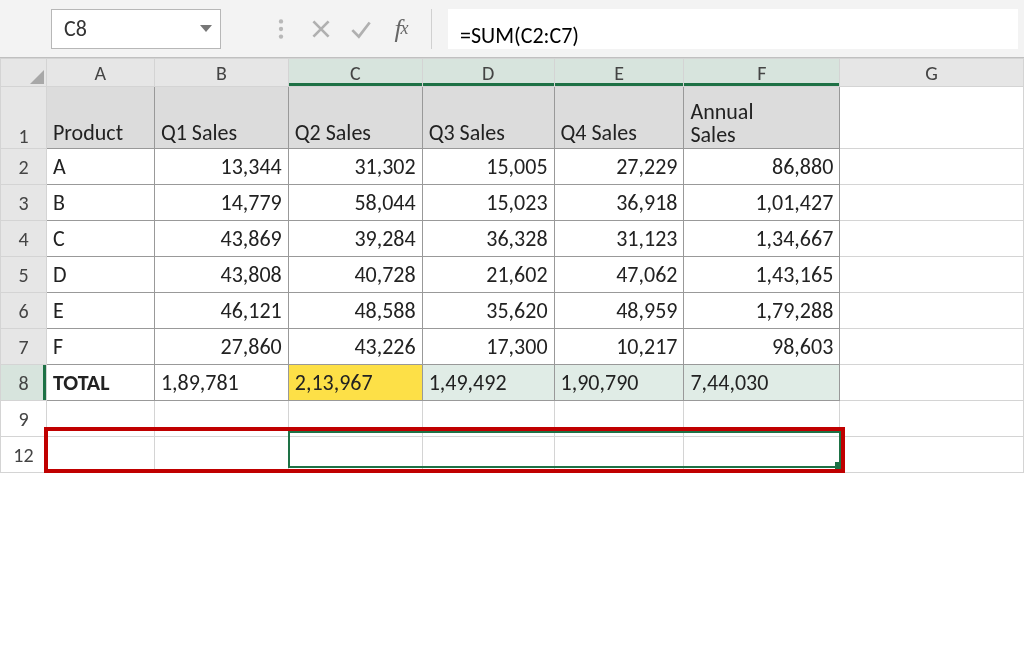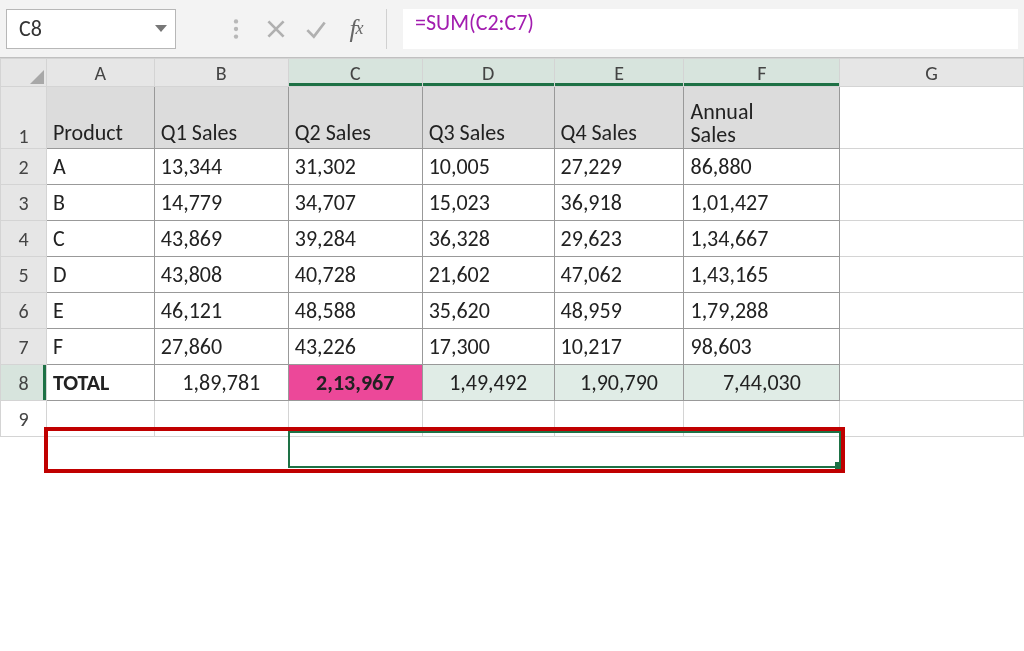--- a/index.html
+++ b/index.html
@@ -24,20 +24,21 @@
     width: 170px;
     height: 40px;
     background: #fff;
     border: 1px solid #b7b7b7;
     display: flex;
     align-items: center;
     justify-content: space-between;
     padding: 0 8px 0 12px;
     font-size: 22px;
     color: #333;
+    margin-left: 45px;
   }
   .name-box-dd {
     width: 0; height: 0;
     border-left: 6px solid transparent;
     border-right: 6px solid transparent;
     border-top: 7px solid #777;
   }
   .fbar-divider {
     width: 1px; height: 40px;
     background: #d0d0d0;
@@ -51,23 +52,23 @@
   }
   .fbar-btn svg { width: 26px; height: 26px; }
   .fx-btn { font-style: italic; font-family: 'Times New Roman', serif; color: #666; font-size: 26px; letter-spacing: -1px;}
   .formula-input {
     flex: 1;
     height: 40px;
     background: #fff;
     border: none;
     padding: 0 12px;
     font-size: 22px;
-    color: #a21caf;
+    color: #000000;
     display: flex;
-    align-items: flex-start;
+    align-items: flex-end;
     margin-left: 6px;
   }
 
   
   .grid-area {
     position: relative;
     background: #fff;
     width: 1024px;
     height: 593px;
   }
@@ -114,35 +115,35 @@
     background: #e6e6e6;
     text-align: center;
     color: #444;
     font-size: 20px;
     width: 46px;
   }
   .cell {
     padding: 0 6px;
     font-size: 22px;
     background: #fff;
-    text-align: left;
+    text-align: right;
   }
   .cell.left { text-align: left; }
   .hdr-row td.cell {
     background: #dcdcdc;
     vertical-align: bottom;
     text-align: left;
     padding-bottom: 2px;
   }
   .row1 { height: 62px !important; }
   .row1 td.cell { vertical-align: bottom; }
   .total td.cell { font-weight: bold; background:#fff;}
   .total td.cell.selshade { background: #e0ece6; }
   .total td.cell.left { text-align:left; }
-  .total td.cell.num { text-align: center; font-weight: normal;}
+  .total td.cell.num { text-align: left; font-weight: normal;}
 
   
   .data td.cell, .hdr-row td.cell, .total td.cell { border: 1px solid #999; position: relative;}
   
   .outerG { border:1px solid #d4d4d4 !important; background:#fff !important;}
   .emptyrow td { border:1px solid #d4d4d4; background:#fff;}
 
   
   .sel-outline {
     position: absolute;
@@ -243,42 +244,42 @@
         </div>
       </td>
       <td class="cell outerG"></td>
     </tr>
 
     <tr class="data">
       <td class="rowhdr">2</td>
       <td class="cell left">A</td>
       <td class="cell">13,344</td>
       <td class="cell">31,302</td>
-      <td class="cell">10,005</td>
+      <td class="cell">15,005</td>
       <td class="cell">27,229</td>
       <td class="cell">86,880</td>
       <td class="cell outerG"></td>
     </tr>
     <tr class="data">
       <td class="rowhdr">3</td>
       <td class="cell left">B</td>
       <td class="cell">14,779</td>
-      <td class="cell">34,707</td>
+      <td class="cell">58,044</td>
       <td class="cell">15,023</td>
       <td class="cell">36,918</td>
       <td class="cell">1,01,427</td>
       <td class="cell outerG"></td>
     </tr>
     <tr class="data">
       <td class="rowhdr">4</td>
       <td class="cell left">C</td>
       <td class="cell">43,869</td>
       <td class="cell">39,284</td>
       <td class="cell">36,328</td>
-      <td class="cell">29,623</td>
+      <td class="cell">31,123</td>
       <td class="cell">1,34,667</td>
       <td class="cell outerG"></td>
     </tr>
     <tr class="data">
       <td class="rowhdr">5</td>
       <td class="cell left">D</td>
       <td class="cell">43,808</td>
       <td class="cell">40,728</td>
       <td class="cell">21,602</td>
       <td class="cell">47,062</td>
@@ -303,37 +304,47 @@
       <td class="cell">17,300</td>
       <td class="cell">10,217</td>
       <td class="cell">98,603</td>
       <td class="cell outerG"></td>
     </tr>
 
     <tr class="total">
       <td class="rowhdr rowhdr-sel">8</td>
       <td class="cell left" style="font-weight:bold;">TOTAL</td>
       <td class="cell num" style="font-weight:normal;">1,89,781</td>
-      <td class="cell num selshade" style="background:#ec4899;font-weight:bold;">2,13,967</td>
+      <td class="cell num selshade" style="background:#fde047;font-weight:normal;">2,13,967</td>
       <td class="cell num selshade">1,49,492</td>
       <td class="cell num selshade">1,90,790</td>
       <td class="cell num selshade">7,44,030</td>
       <td class="cell outerG"></td>
     </tr>
 
     <tr class="emptyrow">
           <td class="rowhdr">9</td>
           <td></td>
           <td></td>
           <td></td>
           <td></td>
           <td></td>
           <td></td>
           <td></td>
         </tr>
+    <tr class="emptyrow">
+          <td class="rowhdr">12</td>
+          <td></td>
+          <td></td>
+          <td></td>
+          <td></td>
+          <td></td>
+          <td></td>
+          <td></td>
+        </tr>
   </tbody>
 </table>
 
 <div class="sel-outline" style="left:288px; top:373px; width:553px; height:37px;">
   <div class="sel-handle"></div>
 </div>
 
 <div class="red-box" style="left:44px; top:369px; width:801px; height:46px;"></div>
 
 </div>

